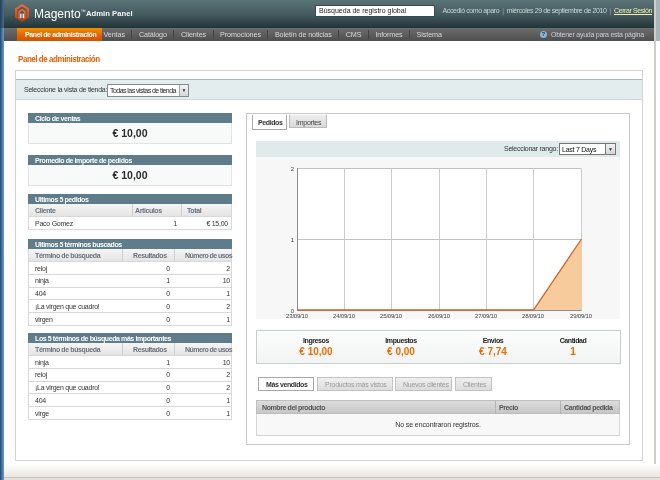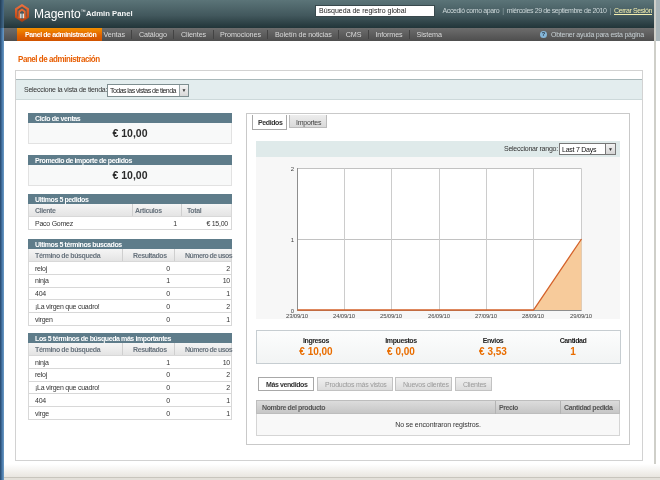--- a/index.html
+++ b/index.html
@@ -201,21 +201,21 @@
     <text x="325" y="161" text-anchor="middle">29/09/10</text>
   </g>
 </svg>
 
 <div class="abs" style="left:256px;top:330px;width:365px;height:34px;border:1px solid #c6cdd1;background:linear-gradient(#fcfdfd,#f2f4f4);">
   <div class="abs b" style="left:19px;top:6px;width:80px;text-align:center;color:#222;">Ingresos</div>
   <div class="abs" style="left:19px;top:15px;width:80px;text-align:center;font-size:10px;font-weight:bold;color:#e96d00;">€ 10,00</div>
   <div class="abs b" style="left:104px;top:6px;width:80px;text-align:center;color:#222;">Impuestos</div>
   <div class="abs" style="left:104px;top:15px;width:80px;text-align:center;font-size:10px;font-weight:bold;color:#e96d00;">€ 0,00</div>
   <div class="abs b" style="left:196px;top:6px;width:80px;text-align:center;color:#222;">Envios</div>
-  <div class="abs" style="left:196px;top:15px;width:80px;text-align:center;font-size:10px;font-weight:bold;color:#e96d00;">€ 3,53</div>
+  <div class="abs" style="left:196px;top:15px;width:80px;text-align:center;font-size:10px;font-weight:bold;color:#e96d00;">€ 7,74</div>
   <div class="abs b" style="left:276px;top:6px;width:80px;text-align:center;color:#222;">Cantidad</div>
   <div class="abs" style="left:276px;top:15px;width:80px;text-align:center;font-size:10px;font-weight:bold;color:#e96d00;">1</div>
 </div>
 
 <div class="abs" style="left:258px;top:377px;width:56px;height:14px;background:#fff;border:1px solid #a8a8a8;"></div>
 <div class="abs b" style="left:266px;top:381px;color:#333;">Más vendidos</div>
 <div class="abs" style="left:317px;top:377px;width:76px;height:14px;background:linear-gradient(#f0f0f0,#dcdcdc);border:1px solid #c2c2c2;"></div>
 <div class="abs t" style="left:325px;top:381px;color:#9a9a9a;">Productos más vistos</div>
 <div class="abs" style="left:395px;top:377px;width:57px;height:14px;background:linear-gradient(#f0f0f0,#dcdcdc);border:1px solid #c2c2c2;"></div>
 <div class="abs t" style="left:403px;top:381px;color:#9a9a9a;">Nuevos clientes</div>

